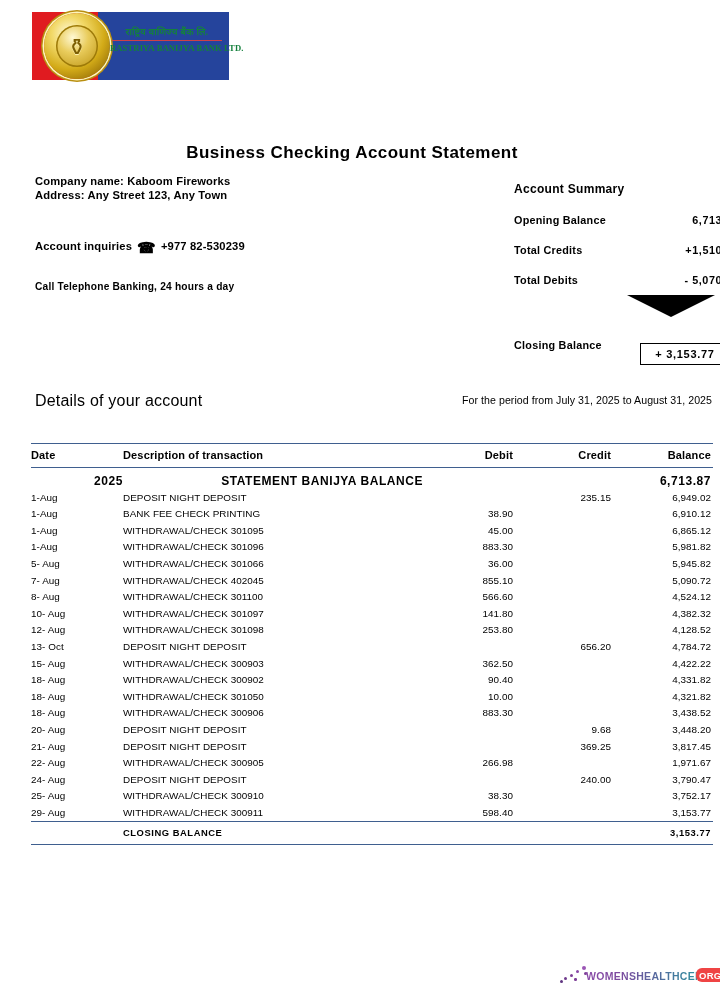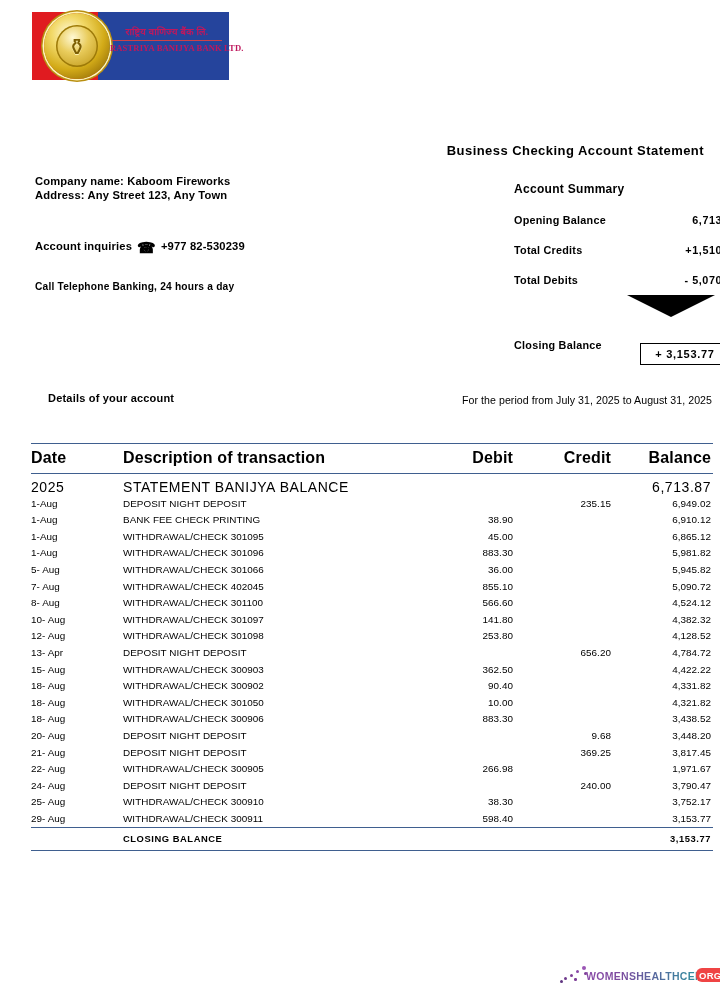--- a/index.html
+++ b/index.html
@@ -62,21 +62,21 @@
     line-height: 1;
     color: #7d5f04;
     text-shadow: 0 1px 0 #fdf0ab;
   }
   #bank-logo .logo-text {
     position: absolute;
     left: 78px;
     top: 14px;
     width: 114px;
     text-align: center;
-    color: #be185d;
+    color: #15803d;
   }
   #bank-logo .logo-np {
     font-size: 9.5px;
     font-weight: bold;
     letter-spacing: .2px;
     line-height: 12px;
     white-space: nowrap;
   }
   #bank-logo .logo-rule {
     height: 1px;
@@ -91,22 +91,22 @@
     line-height: 11px;
     white-space: nowrap;
   }
 
   
   #doc-title {
     position: absolute;
     left: 0;
     top: 143px;
     width: 704px;
-    text-align: right;
-    font-size: 13px;
+    text-align: center;
+    font-size: 17px;
     font-weight: bold;
     letter-spacing: .45px;
   }
 
   
   .left-info {
     position: absolute;
     left: 35px;
     font-size: 11.2px;
     font-weight: bold;
@@ -190,24 +190,24 @@
     text-align: center;
     font-size: 11px;
     font-weight: bold;
     letter-spacing: .7px;
     margin-top: 19px;
   }
 
   
   #details-label {
     position: absolute;
-    left: 48px;
+    left: 35px;
     top: 392px;
-    font-size: 11px;
-    font-weight: bold;
+    font-size: 16px;
+    font-weight: normal;
     letter-spacing: .2px;
   }
   #period-text {
     position: absolute;
     right: 8px;
     top: 394px;
     font-size: 10.6px;
     letter-spacing: .05px;
   }
 
@@ -218,21 +218,21 @@
     top: 443px;
     width: 682px;
     border-collapse: collapse;
     table-layout: fixed;
   }
   #txn-table th, #txn-table td {
     padding: 0;
     vertical-align: baseline;
   }
   #txn-table thead th {
-    font-size: 16px;
+    font-size: 11px;
     font-weight: bold;
     letter-spacing: .15px;
     text-align: left;
     padding: 5px 0 6px 0;
     border-top: 1.6px solid #3f5f8f;
     border-bottom: 1.6px solid #3f5f8f;
   }
   #txn-table th.num, #txn-table td.num { text-align: right; }
   .col-date { width: 92px; }
   .col-desc { width: 300px; }
@@ -244,23 +244,24 @@
     font-size: 9.9px;
     letter-spacing: .05px;
     height: 16.6px;
     line-height: 16.6px;
     white-space: nowrap;
   }
   #txn-table tbody tr:first-child td {
     padding-top: 5px;
   }
   #txn-table tbody tr.opening td {
-    font-weight: normal;
-    font-size: 14px;
+    font-weight: bold;
+    font-size: 12px;
     letter-spacing: .55px;
+    text-align: right;
   }
   #txn-table tfoot td {
     font-size: 9.4px;
     font-weight: bold;
     letter-spacing: .55px;
     height: 22px;
     line-height: 22px;
     border-top: 1.6px solid #3f5f8f;
     border-bottom: 1.6px solid #3f5f8f;
     white-space: nowrap;
@@ -464,21 +465,21 @@
         <td class="num col-bal-cell">4,382.32</td>
       </tr>
       <tr>
         <td>12- Aug</td>
         <td>WITHDRAWAL/CHECK 301098</td>
         <td class="num col-debit-cell">253.80</td>
         <td class="num col-credit-cell"></td>
         <td class="num col-bal-cell">4,128.52</td>
       </tr>
       <tr>
-        <td>13- Apr</td>
+        <td>13- Oct</td>
         <td>DEPOSIT NIGHT DEPOSIT</td>
         <td class="num col-debit-cell"></td>
         <td class="num col-credit-cell">656.20</td>
         <td class="num col-bal-cell">4,784.72</td>
       </tr>
       <tr>
         <td>15- Aug</td>
         <td>WITHDRAWAL/CHECK 300903</td>
         <td class="num col-debit-cell">362.50</td>
         <td class="num col-credit-cell"></td>

